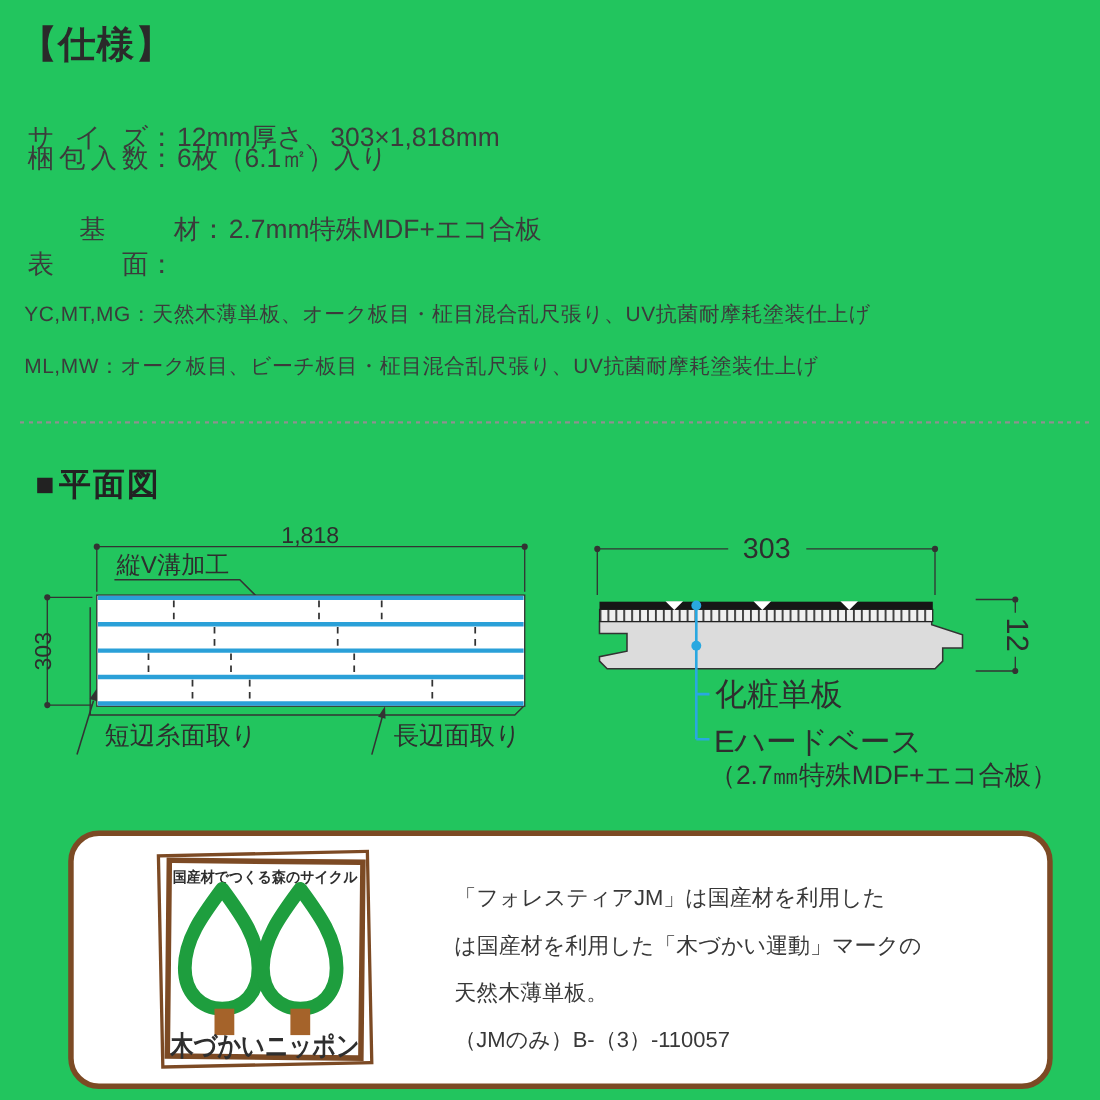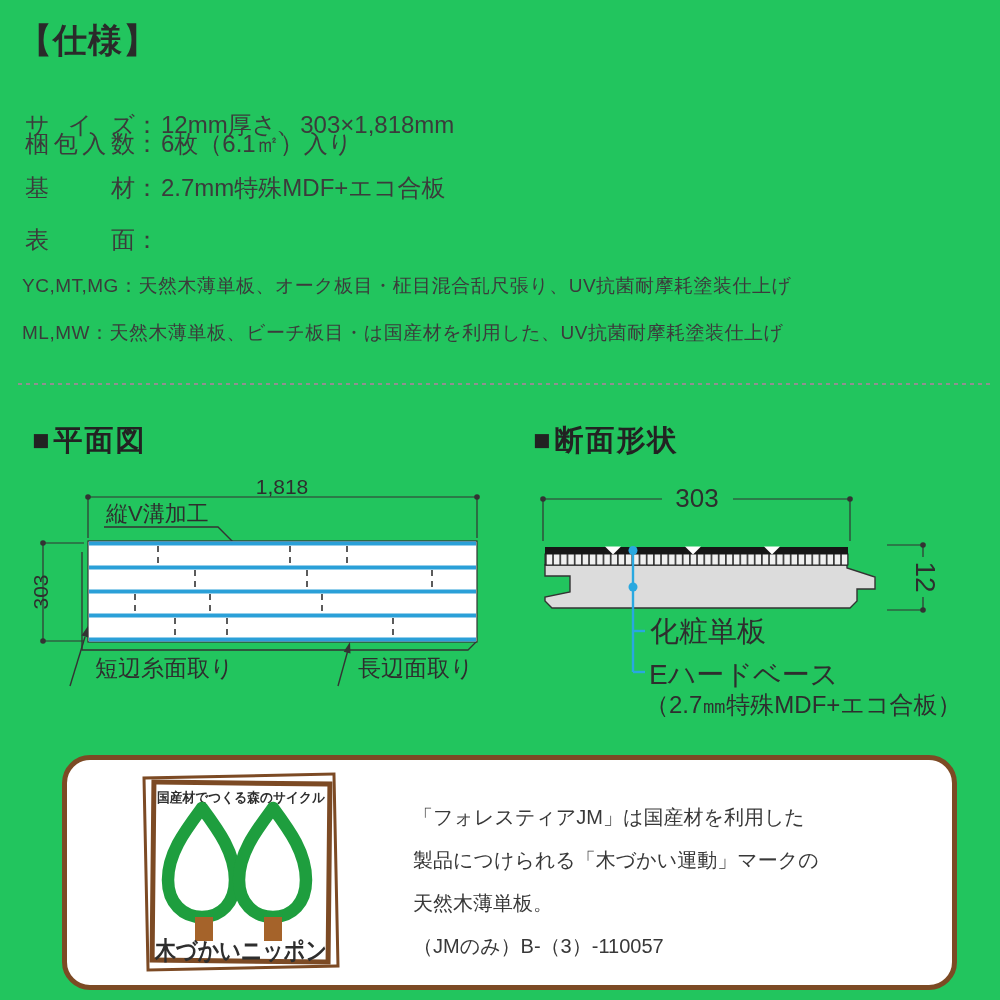--- a/index.html
+++ b/index.html
@@ -29,36 +29,33 @@
 <div id="screen">
 
   <div class="abs doc-title">【仕様】</div>
 
   <div class="abs spec-row" style="top:86px;margin-top:23px;">
     <span class="lbl">サイズ</span><span class="colon">：</span><span class="val">12mm厚さ、303×1,818mm</span>
   </div>
   <div class="abs spec-row" style="top:128px;">
     <span class="lbl">梱包入数</span><span class="colon">：</span><span class="val">6枚（6.1㎡）入り</span>
   </div>
-  <div class="abs spec-row" style="top:172px;">
+  <div class="abs spec-row" style="top:192px;margin-left:47px;">
     <span class="lbl">基材</span><span class="colon">：</span><span class="val">2.7mm特殊MDF+エコ合板</span>
   </div>
   <div class="abs spec-row" style="top:224px;">
     <span class="lbl">表面</span><span class="colon">：</span><span class="val"></span>
   </div>
   <div class="abs surface-line" style="top:273px;">YC,MT,MG：天然木薄単板、オーク板目・柾目混合乱尺張り、UV抗菌耐摩耗塗装仕上げ</div>
-  <div class="abs surface-line" style="top:320px;">ML,MW：天然木薄単板、ビーチ板目・は国産材を利用した、UV抗菌耐摩耗塗装仕上げ</div>
+  <div class="abs surface-line" style="top:320px;">ML,MW：オーク板目、ビーチ板目・柾目混合乱尺張り、UV抗菌耐摩耗塗装仕上げ</div>
 
   <div class="abs divider"></div>
 
   <div class="abs sec-heading" style="left:32px;top:421px;font-family:Liberation Serif, serif;">
     <span class="marker">■</span><span>平面図</span>
-  </div>
-  <div class="abs sec-heading" style="left:533px;top:421px;">
-    <span class="marker">■</span><span>断面形状</span>
   </div>
 
   <svg class="abs" style="left:20px;top:468px;" width="500" height="235" viewBox="20 468 500 235">
 
     <text x="282" y="494" text-anchor="middle" font-size="21">1,818</text>
     <line x1="88" y1="497" x2="477" y2="497" stroke="#333" stroke-width="1.2"></line>
     <circle cx="88" cy="497" r="2.8" fill="#333"></circle>
     <circle cx="477" cy="497" r="2.8" fill="#333"></circle>
     <line x1="88" y1="497" x2="88" y2="538" stroke="#333" stroke-width="1.2"></line>
     <line x1="477" y1="497" x2="477" y2="538" stroke="#333" stroke-width="1.2"></line>
@@ -166,18 +163,18 @@
       <path d="M64 42 C 47 65, 30 87, 30 114 C 30 137, 45 151, 64 151 C 83 151, 97 137, 97 114 C 97 87, 81 65, 64 42 Z"></path>
       <path d="M135 42 C 118 65, 101 87, 101 114 C 101 137, 116 151, 135 151 C 154 151, 168 137, 168 114 C 168 87, 152 65, 135 42 Z"></path>
     </g>
     <rect x="57" y="151" width="18" height="24" fill="#a5632a"></rect>
     <rect x="126" y="151" width="18" height="24" fill="#a5632a"></rect>
     <text x="103" y="193" text-anchor="middle" font-size="25" font-weight="bold" fill="#1a1a1a" textLength="172" lengthAdjust="spacingAndGlyphs">木づかいニッポン</text>
   </svg>
 
   <div class="abs footer-text">
     <div>「フォレスティアJM」は国産材を利用した</div>
-    <div>製品につけられる「木づかい運動」マークの</div>
+    <div>は国産材を利用した「木づかい運動」マークの</div>
     <div>天然木薄単板。</div>
     <div class="footer-reg">（JMのみ）B-（3）-110057</div>
   </div>
 
 </div>
 
 </body></html>

